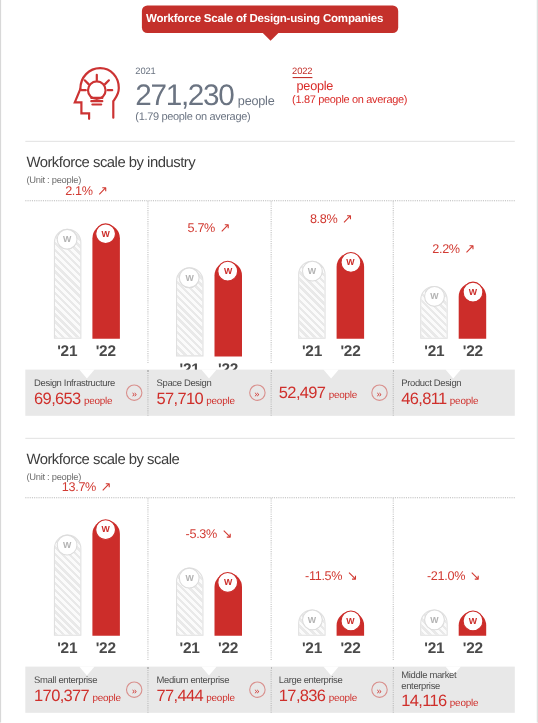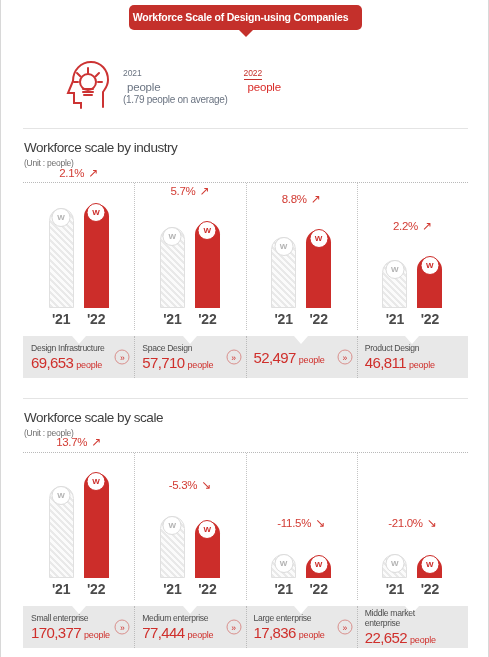--- a/index.html
+++ b/index.html
@@ -242,30 +242,32 @@
         <circle cx="29" cy="27" r="8"></circle>
         <path d="M24 34 h10 M24 37 h10 M25 40 h8"></path>
         <path d="M29 13 v5 M18 18 l3.5 3.5 M40 18 l-3.5 3.5 M15 27 h4 M39 27 h4"></path>
       </g>
     </svg>
 
     <div class="summary-nums">
       <div class="num-block y21">
         <span class="yr">2021</span>
         <div class="big-row">
+          <span class="big">271,230</span>
           <span class="unit">people</span>
         </div>
         <div class="avg">(1.79 people on average)</div>
       </div>
 
       <div class="num-block y22">
         <span class="yr">2022</span>
         <div class="big-row">
           <span class="unit">people</span>
         </div>
+        <div class="avg">(1.87 people on average)</div>
       </div>
     </div>
   </div>
 
   <div class="section s1">
     <div class="sec-rule"></div>
     <div class="sec-title">Workforce scale by industry</div>
     <div class="sec-unit">(Unit : people)</div>
     <div class="plot" id="plot-0">
       <div class="axis-top"></div>
@@ -282,21 +284,21 @@
               <div class="yrlab">'21</div>
             </div>
             <div class="bar-unit">
               <div class="bar r" style="height: 104px;">
                 <div class="badge r">W</div>
               </div>
               <div class="yrlab">'22</div>
             </div>
           </div>
         </div>
-        <div class="col" style="left: 111.25px; width: 111.25px;">
+        <div class="col" style="left: 111.25px; width: 111.25px; margin-top: 16px;">
           <div class="pct" style="bottom: 132px;"><span>5.7%</span><span class="arrow"> ↗</span></div>
           <div class="bars">
             <div class="bar-unit">
               <div class="bar g" style="height: 81px;">
                 <div class="badge g">W</div>
               </div>
               <div class="yrlab">'21</div>
             </div>
             <div class="bar-unit">
               <div class="bar r" style="height: 86px;">
@@ -489,19 +491,19 @@
           <span class="val">17,836</span>
           <span class="vu">people</span>
         </div>
       </div>
       <div class="banddiv" style="left: 333.75px;"></div>
       <div class="chevcirc" style="left: 321.75px;">»</div>
       <div class="notch" style="left: 389.375px;"></div>
       <div class="bandcell" style="left: 341.75px; width: 87.25px;">
         <div class="cat">Middle market enterprise</div>
         <div class="valrow">
-          <span class="val">22,652</span>
+          <span class="val">14,116</span>
           <span class="vu">people</span>
         </div>
       </div>
     </div>
 
 </div>
 
 </body></html>

